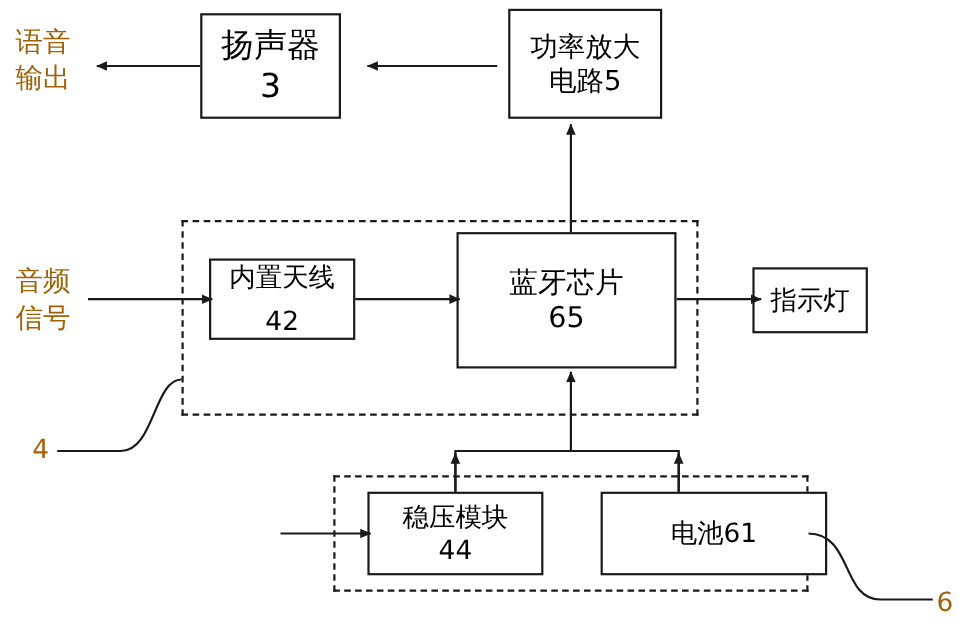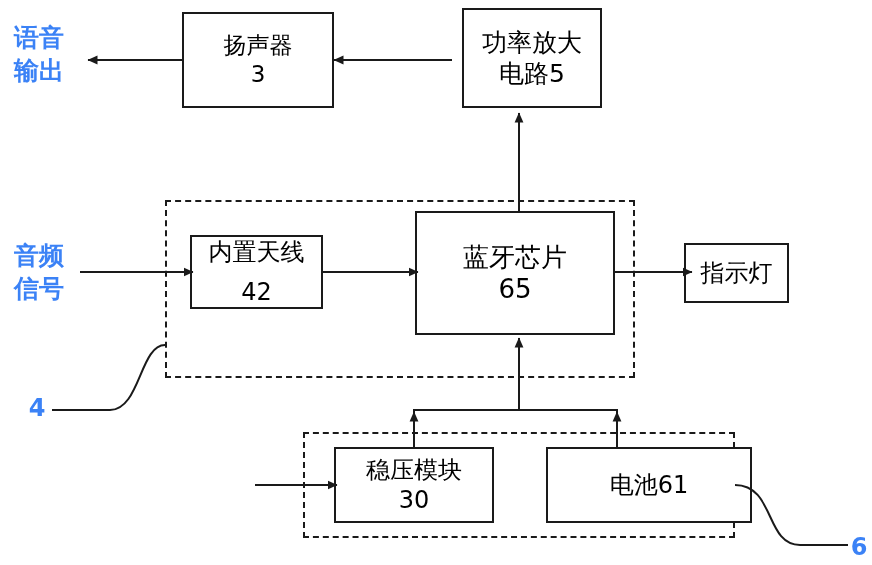--- a/index.html
+++ b/index.html
@@ -31,45 +31,44 @@
   .box .l1 { display: block; }
   .box .l2 { display: block; }
   .dashed {
     position: absolute;
     border: 2px dashed #1a1a1a;
     background: transparent;
     box-sizing: border-box;
   }
   .label {
     position: absolute;
-    color: #3b82f6;
+    color: #a16207;
     text-align: center;
     line-height: 1.3;
     white-space: pre-line;
-    font-weight: bold;
   }
   svg.overlay {
     position: absolute;
     left: 0;
     top: 0;
     width: 872px;
     height: 565px;
     overflow: visible;
     pointer-events: none;
   }
 </style>
 </head>
 <body>
 
 <div id="root">
 
   <div class="dashed" style="left:165px; top:200px; width:470px; height:178px;"></div>
   <div class="dashed" style="left:303px; top:432px; width:432px; height:106px;"></div>
 
-  <div class="box" style="left:182px; top:12px; width:152px; height:96px; font-size:23px;">
+  <div class="box" style="left:182px; top:12px; width:128px; height:96px; font-size:30px;">
     <span class="l1">扬声器</span>
     <span class="l2">3</span>
   </div>
 
   <div class="box" style="left:462px; top:8px; width:140px; height:100px; font-size:25px;">
     <span class="l1">功率放大</span>
     <span class="l2">电路5</span>
   </div>
 
   <div class="box" style="left:190px; top:235px; width:133px; height:74px; font-size:24px;justify-content:space-between;">
@@ -81,21 +80,21 @@
     <span class="l1">蓝牙芯片</span>
     <span class="l2">65</span>
   </div>
 
   <div class="box" style="left:684px; top:243px; width:105px; height:60px; font-size:24px;">
     <span class="l1">指示灯</span>
   </div>
 
   <div class="box" style="left:334px; top:447px; width:160px; height:76px; font-size:24px;">
     <span class="l1">稳压模块</span>
-    <span class="l2">30</span>
+    <span class="l2">44</span>
   </div>
 
   <div class="box" style="left:546px; top:447px; width:206px; height:76px; font-size:24px;">
     <span class="l1">电池61</span>
   </div>
 
   <div class="label" style="left:4px; top:22px; width:70px; font-size:25px;">语音
 输出</div>
 
   <div class="label" style="left:4px; top:240px; width:70px; font-size:25px;">音频

